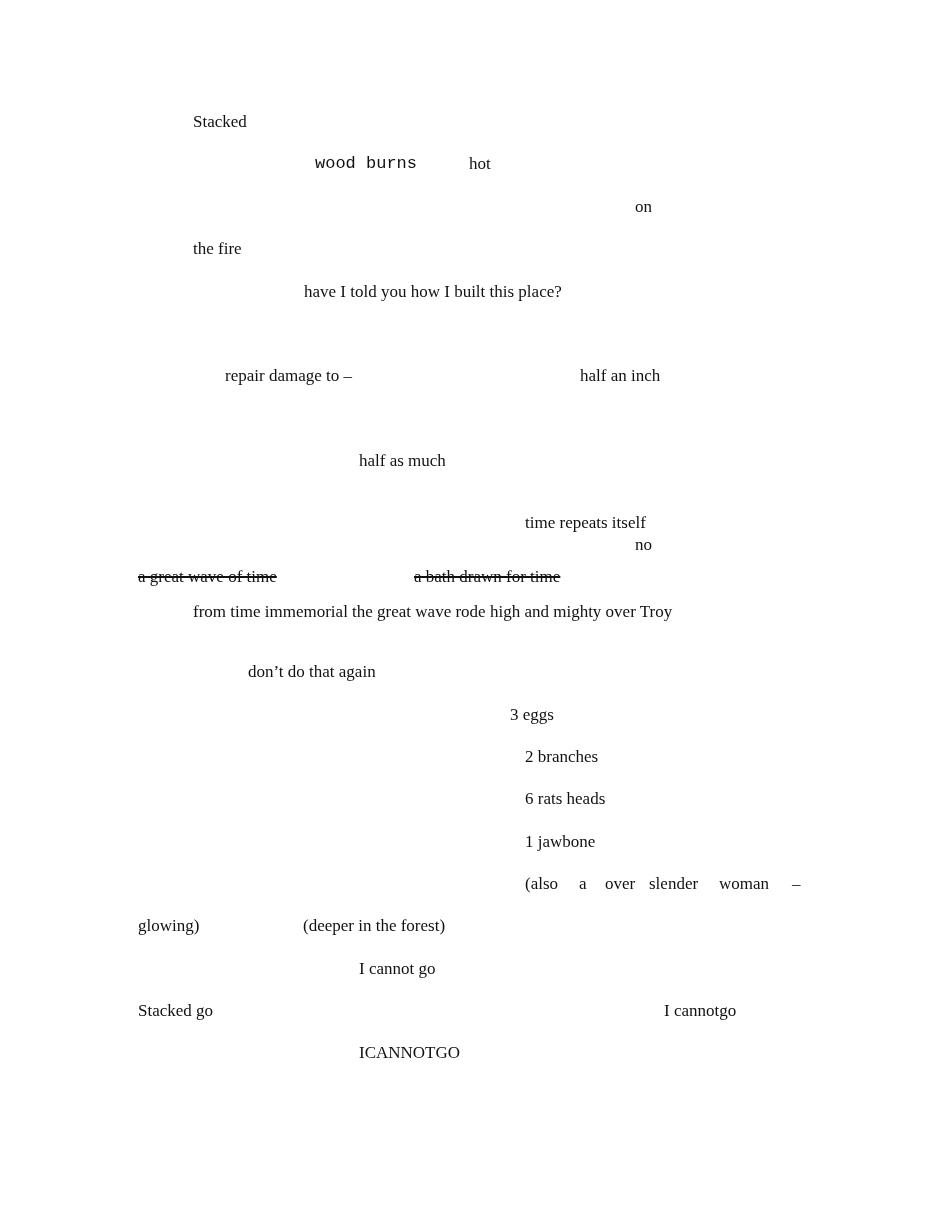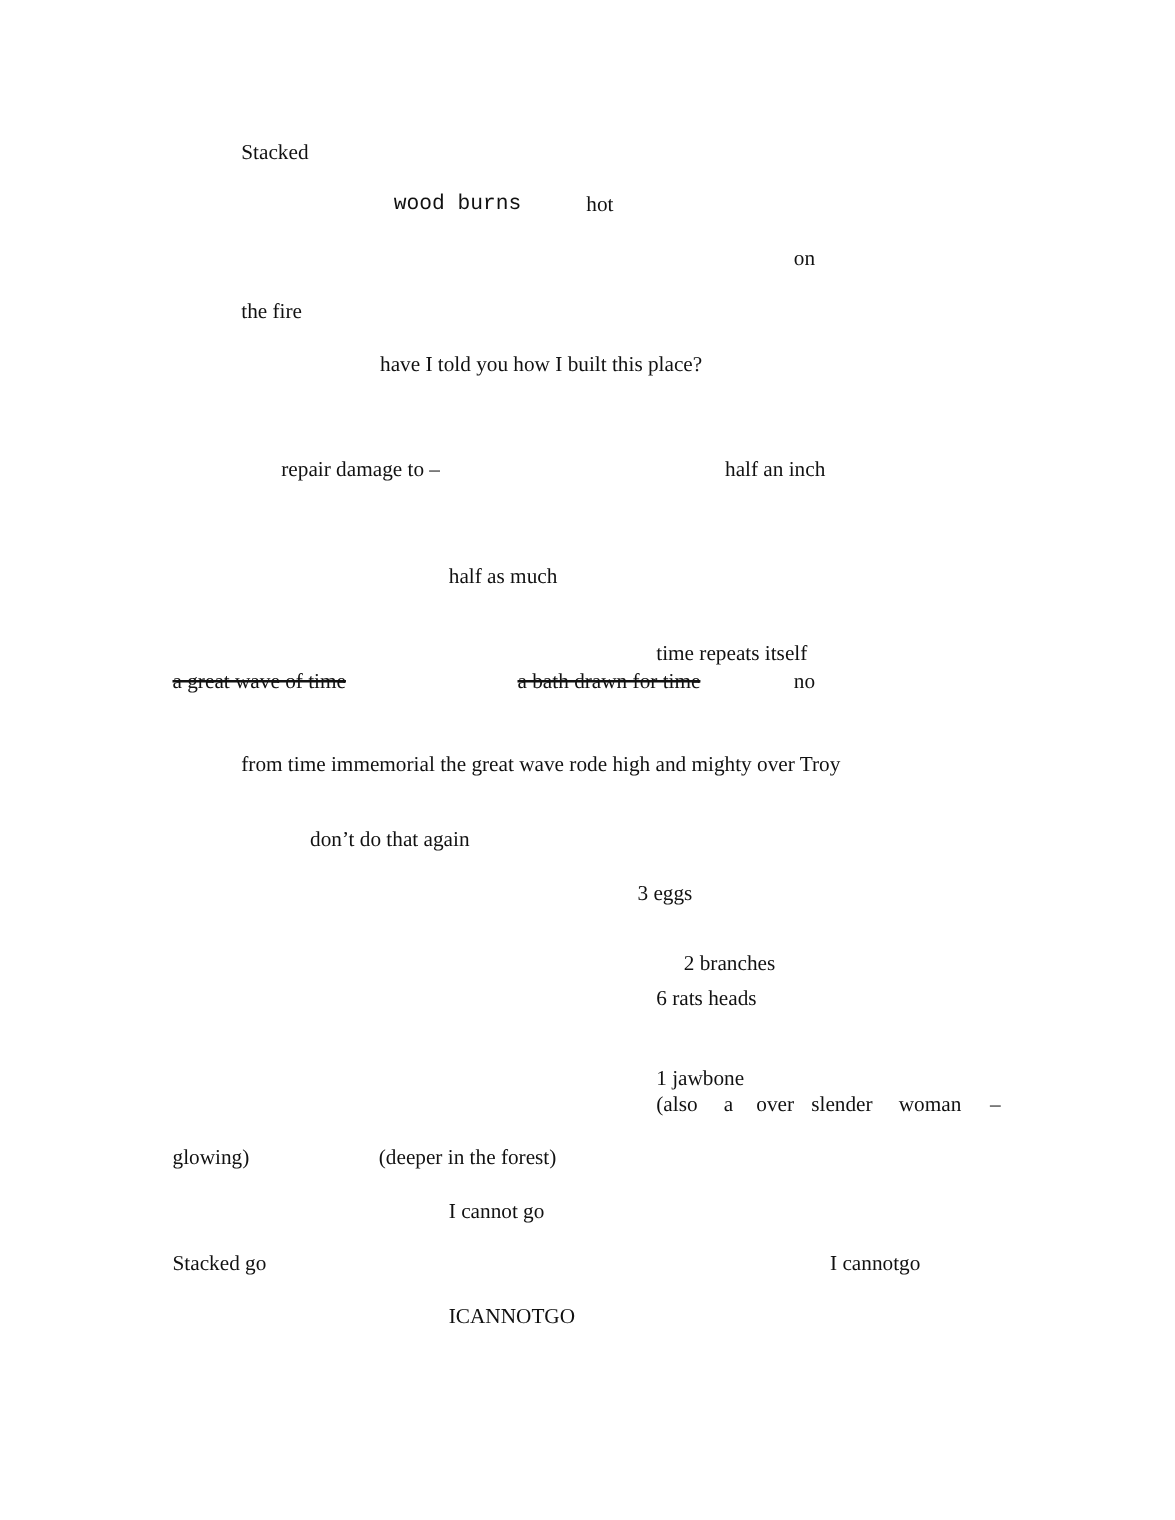--- a/index.html
+++ b/index.html
@@ -7,21 +7,21 @@
   .page { position: absolute; left: 0; top: 0; width: 940px; height: 1216px; background: #ffffff; }
   .frag {
     position: absolute;
     font-family: "Liberation Serif", "DejaVu Serif", serif;
     font-size: 17px;
     line-height: 20px;
     color: #111111;
     white-space: pre;
     transform: translateY(-50%);
   }
-  .strike { text-decoration: line-through; text-decoration-thickness: 1.5px; }
+  .strike { text-decoration: line-through; text-decoration-thickness: 1.5px; margin-top: 32px; }
 </style>
 </head>
 <body>
 
 <div class="page" id="page">
     <span class="frag" style="left: 193px; top: 122px;">Stacked</span>
     <span class="frag" style="left: 315px; top: 164px; font-family: Liberation Mono, monospace;">wood burns</span>
     <span class="frag" style="left: 469px; top: 164px;">hot</span>
     <span class="frag" style="left: 635px; top: 207px;">on</span>
     <span class="frag" style="left: 193px; top: 249px;">the fire</span>
@@ -29,23 +29,23 @@
     <span class="frag" style="left: 225px; top: 376px;">repair damage to –</span>
     <span class="frag" style="left: 580px; top: 376px;">half an inch</span>
     <span class="frag" style="left: 359px; top: 461px;">half as much</span>
     <span class="frag" style="left: 525px; top: 503px; margin-top: 20px;">time repeats itself</span>
     <span class="frag strike" style="left: 138px; top: 545px;">a great wave of time</span>
     <span class="frag strike" style="left: 414px; top: 545px;">a bath drawn for time</span>
     <span class="frag" style="left: 635px; top: 545px; text-align: right;">no</span>
     <span class="frag" style="left: 193px; top: 588px; margin-top: 24px;">from time immemorial the great wave rode high and mighty over Troy</span>
     <span class="frag" style="left: 248px; top: 672px;">don’t do that again</span>
     <span class="frag" style="left: 510px; top: 715px;">3 eggs</span>
-    <span class="frag" style="left: 547px; top: 757px; margin-top: 14px;">2 branches</span>
+    <span class="frag" style="left: 525px; top: 757px;">2 branches</span>
     <span class="frag" style="left: 525px; top: 799px;">6 rats heads</span>
-    <span class="frag" style="left: 525px; top: 842px; margin-top: 21px;">1 jawbone</span>
+    <span class="frag" style="left: 525px; top: 842px;">1 jawbone</span>
     <span class="frag" style="left: 525px; top: 884px;">(also</span>
     <span class="frag" style="left: 579px; top: 884px;">a</span>
     <span class="frag" style="left: 605px; top: 884px;">over</span>
     <span class="frag" style="left: 649px; top: 884px;">slender</span>
     <span class="frag" style="left: 719px; top: 884px;">woman</span>
     <span class="frag" style="left: 792px; top: 884px;">–</span>
     <span class="frag" style="left: 138px; top: 926px;">glowing)</span>
     <span class="frag" style="left: 303px; top: 926px;">(deeper in the forest)</span>
     <span class="frag" style="left: 359px; top: 969px;">I cannot go</span>
     <span class="frag" style="left: 138px; top: 1011px;">Stacked go</span>

